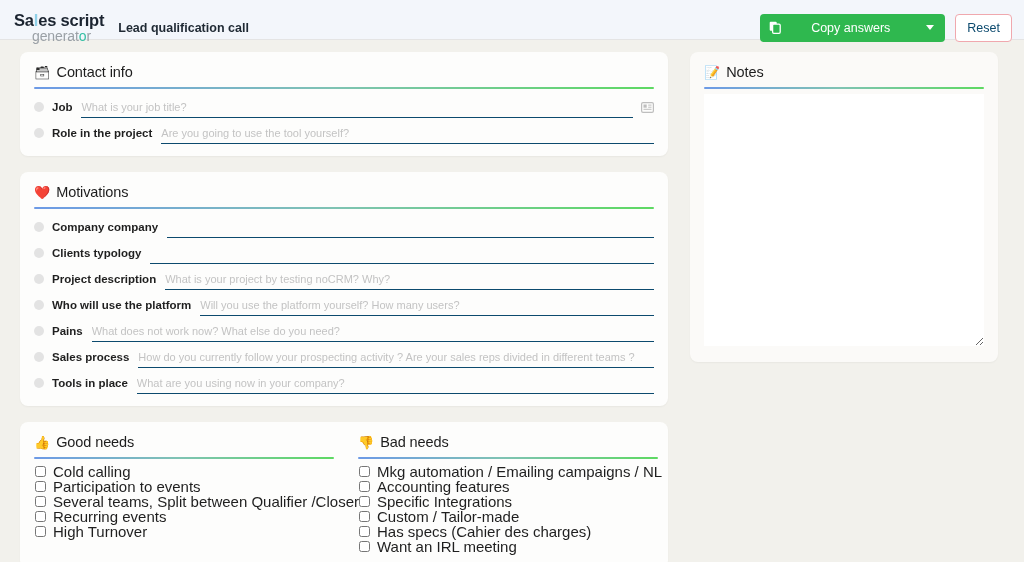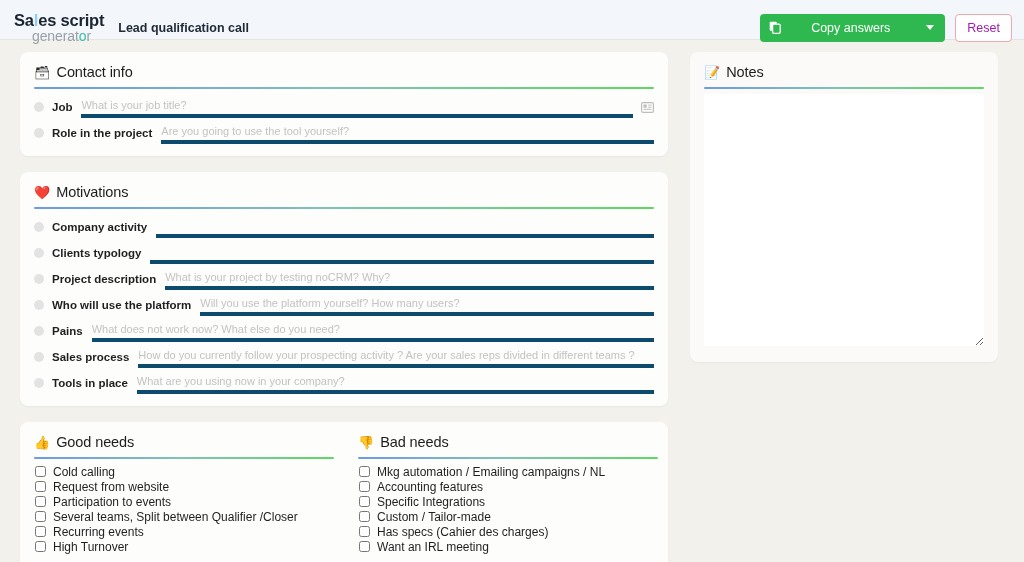--- a/index.html
+++ b/index.html
@@ -99,21 +99,21 @@
     border-left: 4px solid transparent;
     border-right: 4px solid transparent;
     border-top: 5px solid #ffffff;
   }
 
   .btn-reset {
     height: 28px;
     background: #ffffff;
     border: 1px solid #f0a8ae;
     border-radius: 4px;
-    color: #a21caf;
+    color: #0c4a6e;
     font-family: "Liberation Sans", sans-serif;
     font-size: 12.5px;
     padding: 0 11px;
     cursor: pointer;
     white-space: nowrap;
   }
 
   
   .page {
     display: flex;
@@ -172,21 +172,21 @@
     font-size: 11.5px;
     font-weight: bold;
     color: #1f1f1f;
     white-space: nowrap;
     flex: none;
   }
   .field-input {
     flex: 1 1 auto;
     min-width: 0;
     margin-left: 9px;
-    border-bottom: 4px solid #0c4a6e;
+    border-bottom: 1px solid #0c4a6e;
     height: 22px;
     display: flex;
     align-items: center;
     position: relative;
   }
   .field-placeholder {
     font-size: 11px;
     color: #c3c3c3;
     white-space: nowrap;
     overflow: hidden;
@@ -239,21 +239,21 @@
     margin-bottom: 0px;
     padding: 0;
   }
   .check-row input[type="checkbox"] {
     width: 11px; height: 11px;
     margin: 0 7px 0 1px;
     flex: none;
     cursor: pointer;
   }
   .check-label {
-    font-size: 12px;
+    font-size: 15px;
     color: #1f1f1f;
     white-space: nowrap;
   }
 </style>
 </head>
 <body>
 
 <div class="topbar">
 
   <div class="brand">
@@ -319,21 +319,21 @@
 
     <div class="card">
       <div class="card-head">
         <span class="card-emoji">❤️</span>
         <span class="card-title">Motivations</span>
       </div>
       <div class="grad-rule"></div>
 
       <div class="field-row">
         <span class="bullet"></span>
-        <span class="field-label">Company activity</span>
+        <span class="field-label">Company company</span>
         <span class="field-input">
           <span class="field-placeholder"></span>
         </span>
       </div>
       <div class="field-row">
         <span class="bullet"></span>
         <span class="field-label">Clients typology</span>
         <span class="field-input">
           <span class="field-placeholder"></span>
         </span>
@@ -383,24 +383,20 @@
           <span class="card-title">Good needs</span>
         </div>
         <div class="grad-rule"></div>
 
         <label class="check-row">
           <input type="checkbox" style="">
           <span class="check-label">Cold calling</span>
         </label>
         <label class="check-row">
           <input type="checkbox" style="">
-          <span class="check-label">Request from website</span>
-        </label>
-        <label class="check-row">
-          <input type="checkbox" style="">
           <span class="check-label">Participation to events</span>
         </label>
         <label class="check-row">
           <input type="checkbox" style="">
           <span class="check-label">Several teams, Split between Qualifier /Closer</span>
         </label>
         <label class="check-row">
           <input type="checkbox" style="">
           <span class="check-label">Recurring events</span>
         </label>

